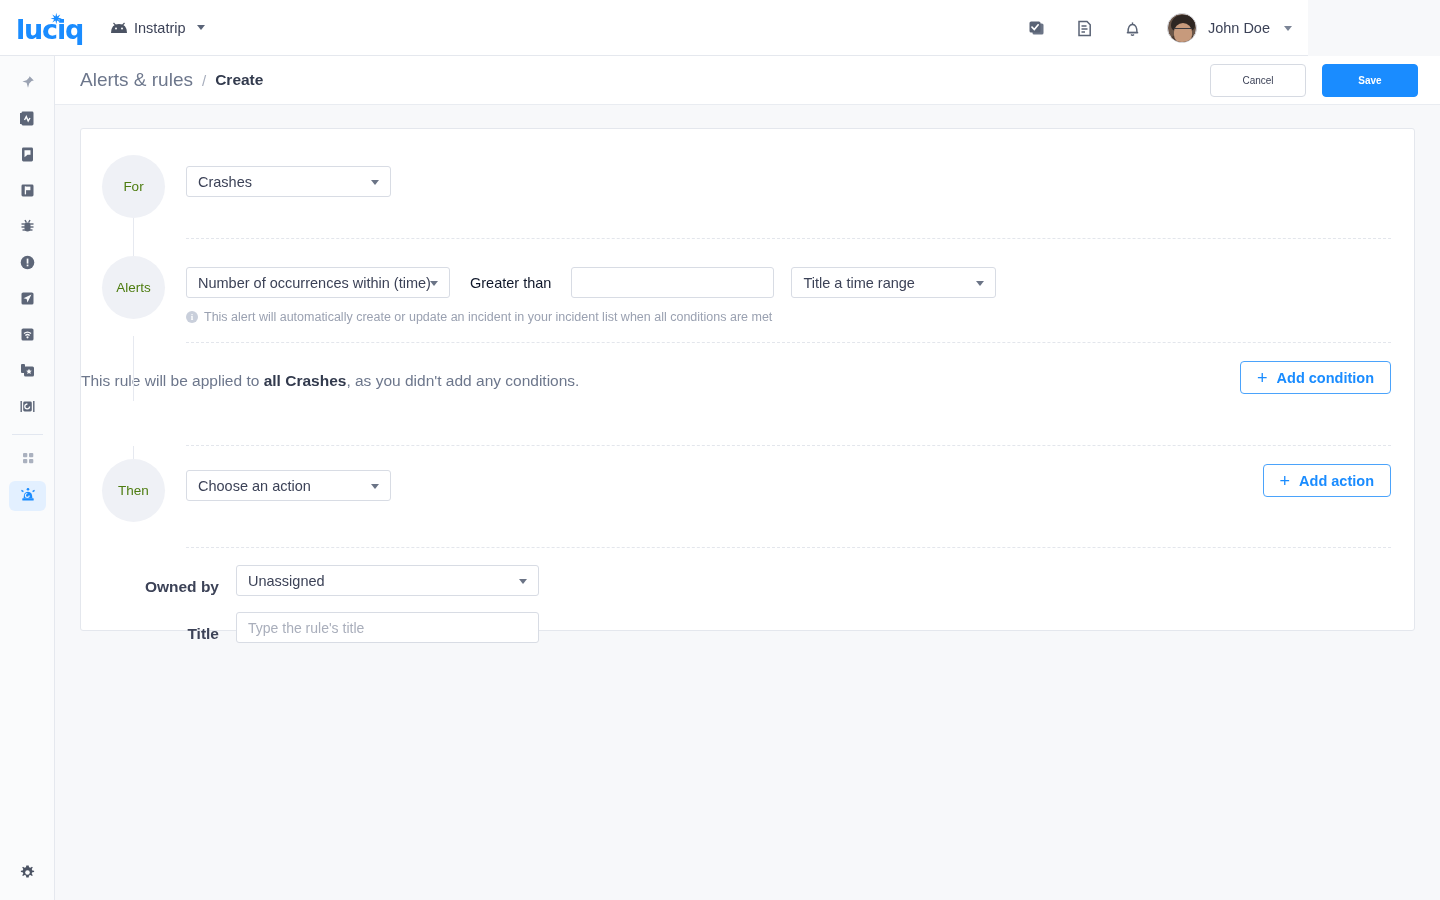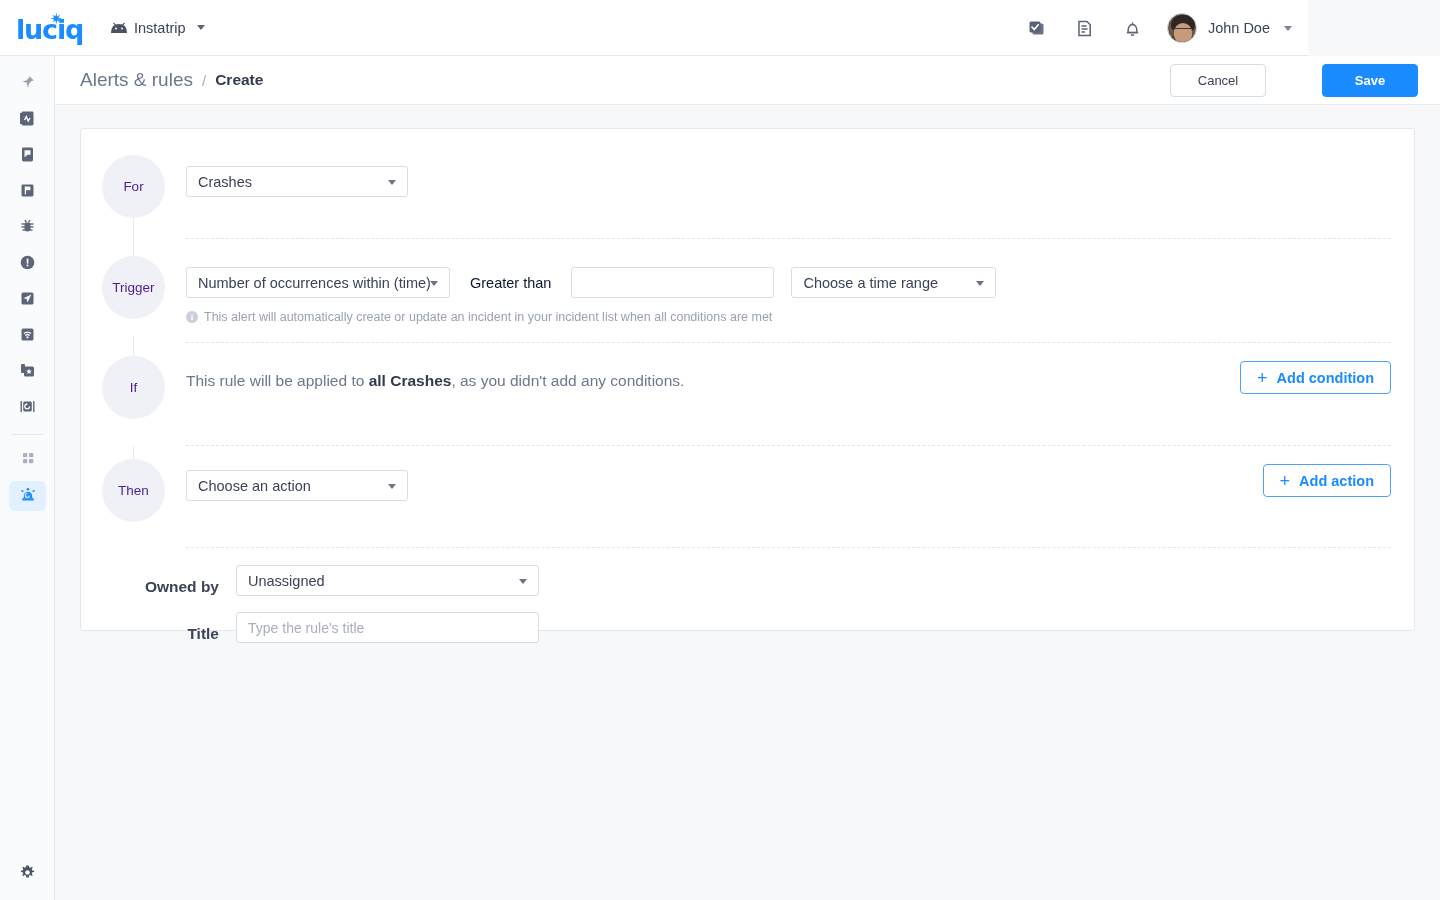--- a/index.html
+++ b/index.html
@@ -129,23 +129,23 @@
   .crumb {
     margin-left: 25px; font-size: 19px; color: #6d778c; cursor: pointer;
   }
   .crumb-sep { margin: 0 9px; font-size: 15px; color: #a7aebd; }
   .crumb-cur { font-size: 15.5px; color: #323a4d; font-weight: 700; }
 
   .subhead-actions {
     position: absolute; right: 22px; display: flex; align-items: center; gap: 16px;
   }
   .btn {
-    height: 33px; border-radius: 4px; font-size: 13px;
+    height: 33px; border-radius: 4px; font-size: 10px;
     display: flex; align-items: center; justify-content: center;
-    cursor: pointer; padding: 0 16px; margin-left: 40px;
+    cursor: pointer; padding: 0 16px;
   }
   .btn-cancel {
     min-width: 96px; background: #fff; color: #3c4257;
     border: 1px solid #d6dae2;
   }
   .btn-save {
     min-width: 96px; background: #1a8cff; color: #fff;
     border: 1px solid #1a8cff; font-weight: 700;
   }
 
@@ -168,21 +168,21 @@
     min-height: 64px;
   }
   .bullet-col {
     width: 105px; flex: 0 0 105px; position: relative;
     display: flex; justify-content: center;
   }
   .bullet {
     width: 63px; height: 63px; border-radius: 50%;
     background: #eff1f6;
     display: flex; align-items: center; justify-content: center;
-    font-size: 13.5px; color: #4c1d95; position: relative; z-index: 2;
+    font-size: 13.5px; color: #4d7c0f; position: relative; z-index: 2;
   }
   .connector {
     position: absolute; left: 51.5px; width: 1px;
     background: #e6e9f0; z-index: 1;
   }
 
   .field-col { flex: 1; padding-top: 11px; position: relative; }
 
   .select {
     height: 31px; border: 1px solid #d8dce4; border-radius: 3px;
@@ -234,21 +234,21 @@
   
   .bottom-form { padding: 17px 0 0 0; }
   .form-row {
     display: flex; align-items: flex-end; margin-bottom: 16px;
   }
   .form-label {
     width: 155px; flex: 0 0 155px; text-align: right;
     padding-right: 17px; font-size: 15.5px; color: #3c4257; font-weight: 700;
   }
   .w300 { width: 303px; }
-  .w205 { width: 222px; }
+  .w205 { width: 205px; }
   .w280 { width: 264px; }
 </style>
 </head>
 <body>
 
 <div class="topbar">
 
   <div class="logo">
     <span class="logo-text">luciq</span>
     <span class="logo-star">✷</span>
@@ -477,50 +477,45 @@
           </div>
         </div>
       </div>
 
       <div class="dashed-div" style="margin-top:19px;"></div>
 
       <div class="step-row" style="margin-top:17px;">
         <div class="bullet-col">
           <div class="connector" style="top:-17px;height:34px;"></div>
           <div class="connector" style="top:80px;height:65px;"></div>
-          <div class="bullet">Trigger</div>
+          <div class="bullet">Alerts</div>
         </div>
         <div class="field-col">
           <div style="display:flex;align-items:center;gap:0;">
             <div class="select w280">
               <span>Number of occurrences within (time)</span>
               <span class="sel-caret"></span>
             </div>
             <span style="margin-left:20px;font-size:14.5px;color:#0f172a;">Greater than</span>
             <input class="textinput" style="width: 203px; margin-left: 20px;" value="" placeholder="">
             <div class="select" style="width:205px;margin-left:17px;">
-              <span>Choose a time range</span>
+              <span>Title a time range</span>
               <span class="sel-caret"></span>
             </div>
           </div>
           <div class="hint">
             <span class="hint-ico">i</span>
             <span>This alert will automatically create or update an incident in your incident list when all conditions are met</span>
           </div>
         </div>
       </div>
 
       <div class="dashed-div" style="margin-top:18px;"></div>
 
       <div class="step-row" style="margin-top:13px;">
-        <div class="bullet-col">
-          <div class="connector" style="top:-13px;height:44px;"></div>
-          <div class="connector" style="top:94px;height:40px;"></div>
-          <div class="bullet">If</div>
-        </div>
         <div class="field-col">
           <div class="rule-line">
             <span>This rule will be applied to </span><b>all Crashes</b><span>, as you didn't add any conditions.</span>
           </div>
           <div class="ghost-btn">
             <span class="plus">+</span>
             <span>Add condition</span>
           </div>
         </div>
       </div>

